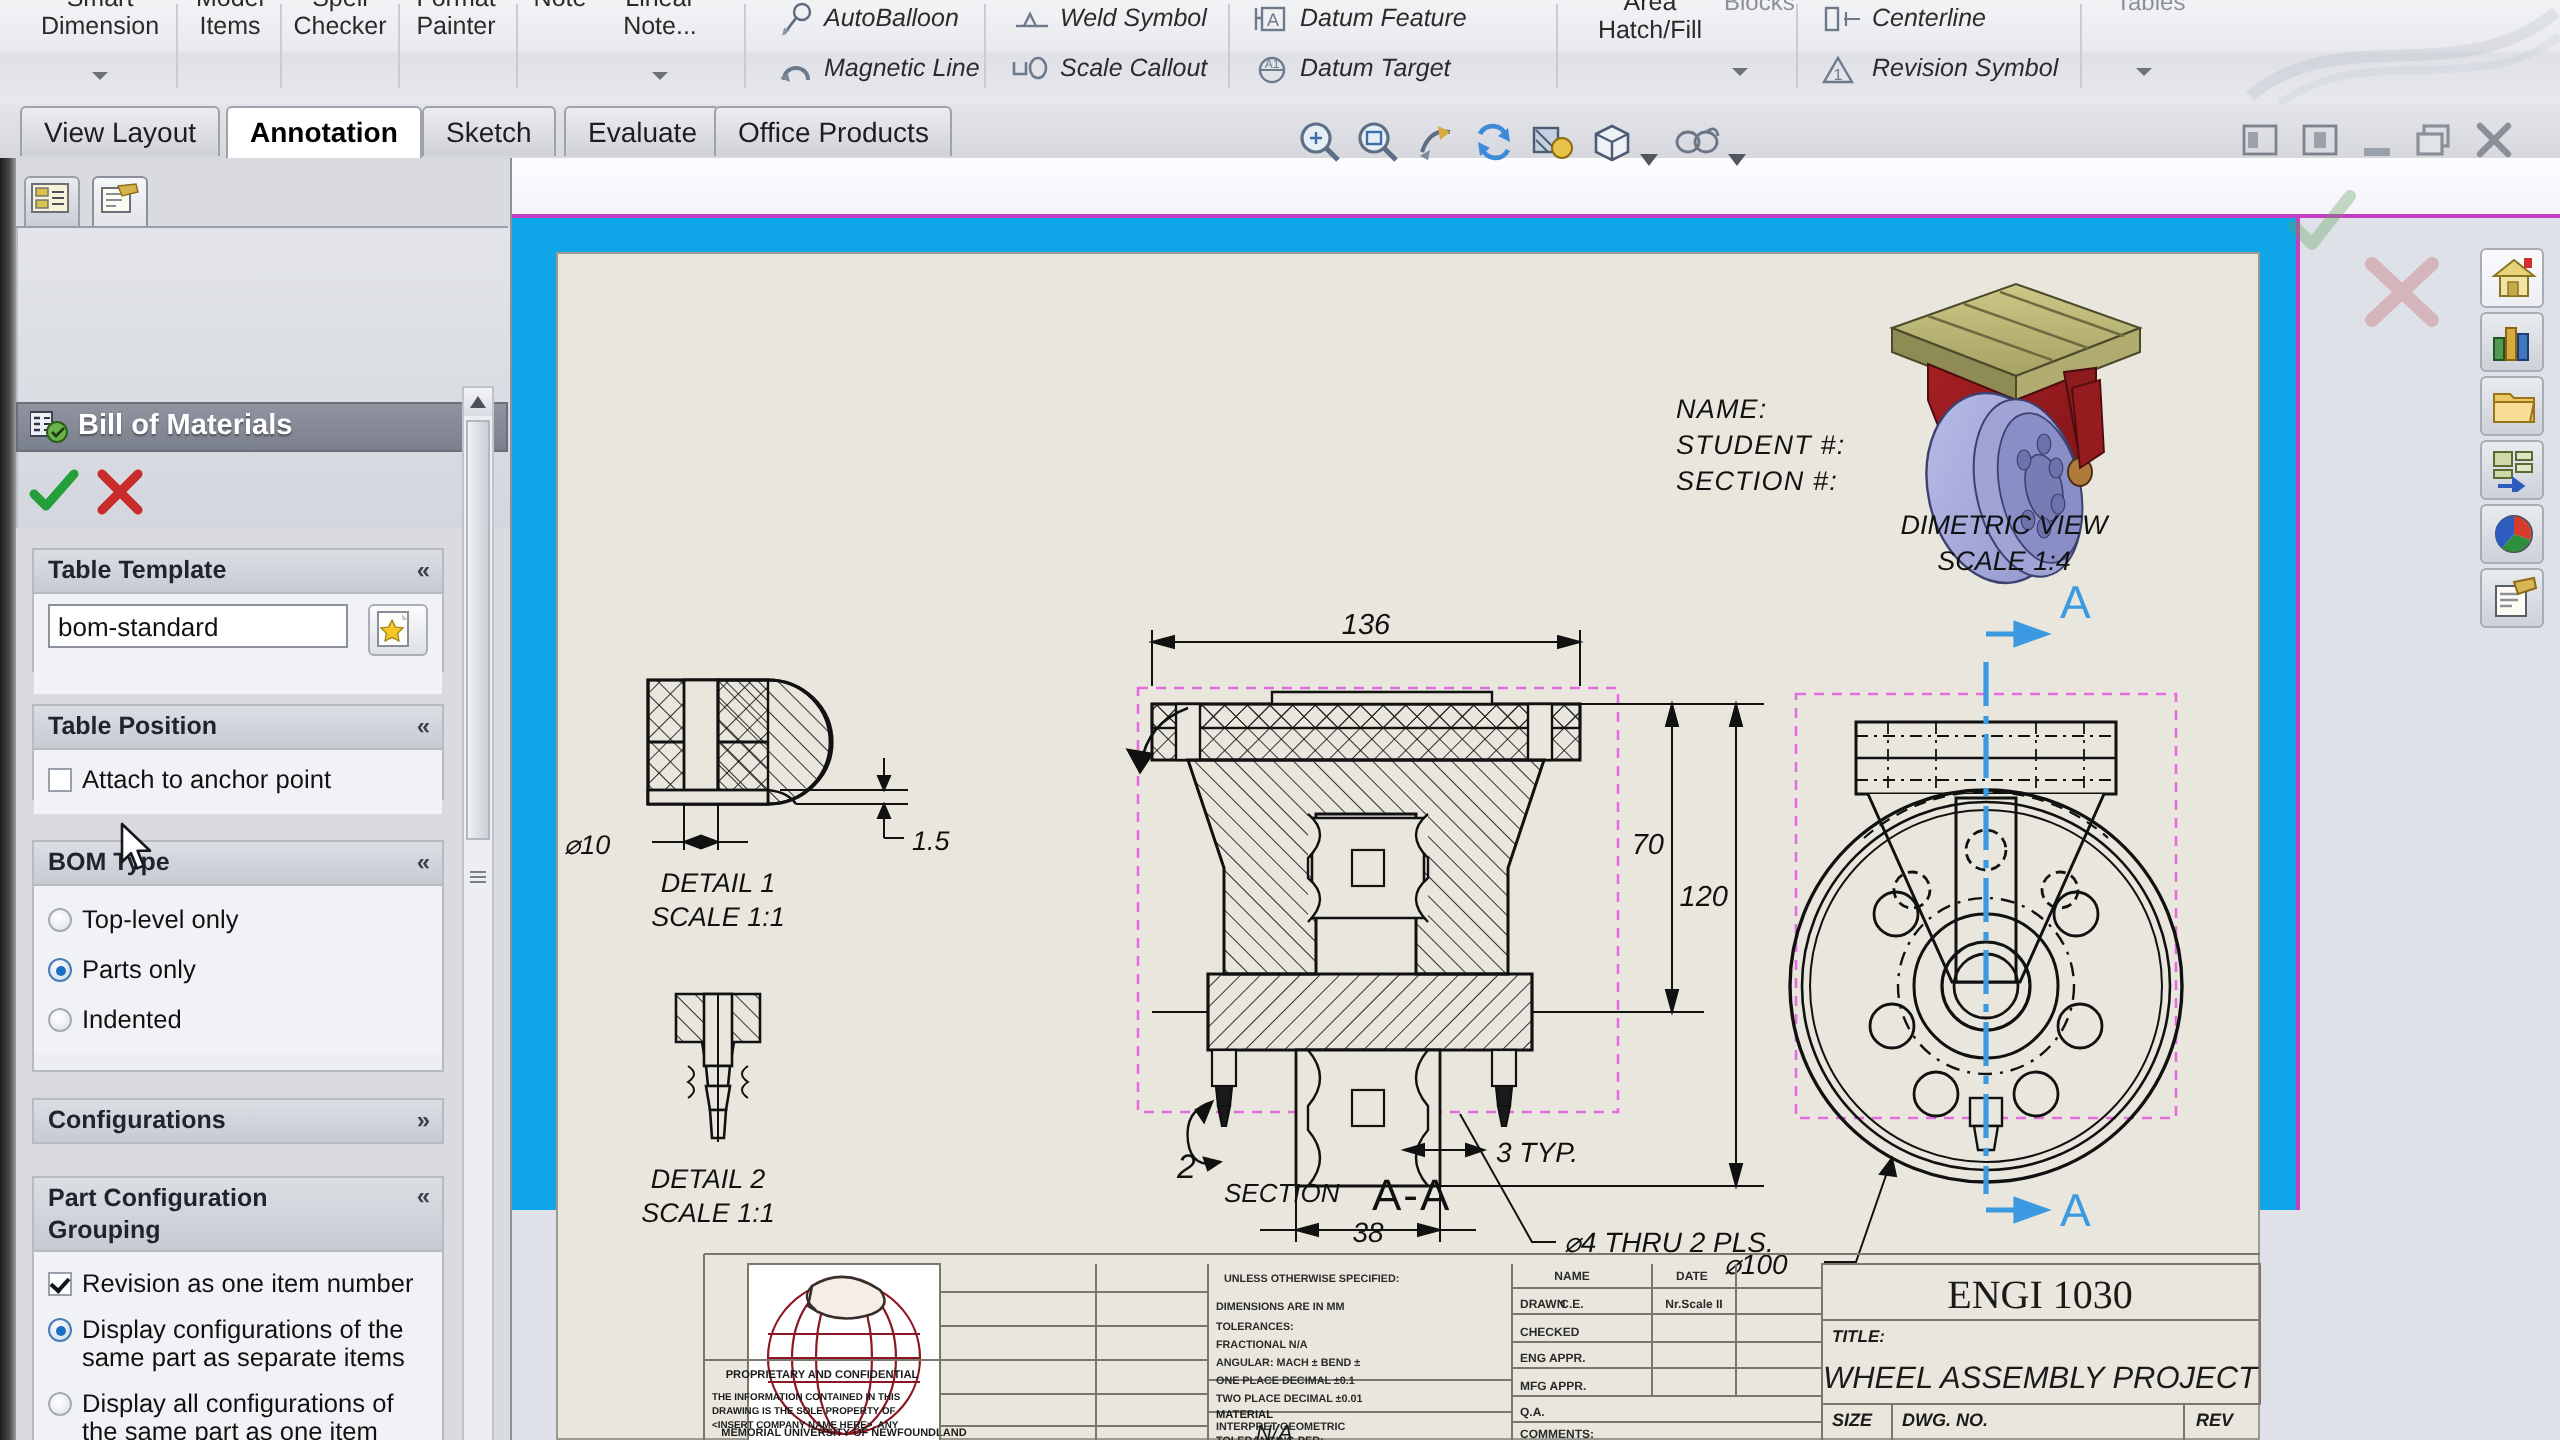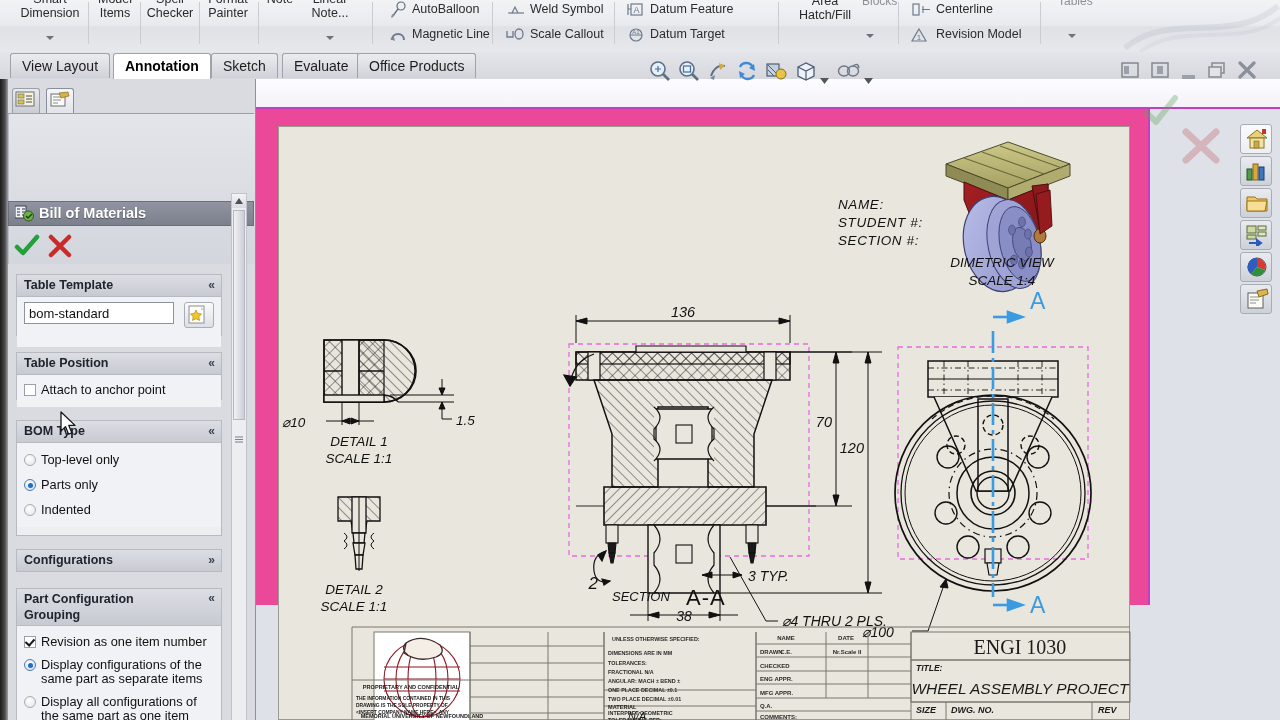--- a/index.html
+++ b/index.html
@@ -17,21 +17,21 @@
     position:absolute;left:0;top:0;width:1280px;height:52px;
     background:linear-gradient(to bottom,#f2f3f5 0%,#e9eaee 48%,#dfe1e6 52%,#e6e8ec 100%);
     border-bottom:1px solid #a9adb6;
     overflow:hidden;
   }
   .rb-big{
     position:absolute;text-align:center;color:#2a2a2a;font-size:12.5px;line-height:14px;
   }
   .rb-sep{position:absolute;top:2px;width:1px;height:42px;background:#c9ccd3;}
   .rb-small{
-    position:absolute;font-size:12.5px;color:#2b2b2b;white-space:nowrap;
+    position:absolute;font-size:12.5px;color:#2b2b2b;white-space:nowrap;font-style:italic;
   }
   .rb-ico{position:absolute;width:20px;height:18px;}
   .drop-arrow{
     position:absolute;width:0;height:0;border-left:4px solid transparent;
     border-right:4px solid transparent;border-top:4px solid #6d7179;
   }
   .rb-grp-title{
     position:absolute;font-size:12px;color:#8d9098;white-space:nowrap;
   }
 
@@ -140,21 +140,21 @@
     position:absolute;left:256px;top:79px;width:1024px;height:641px;
     background:#dfe1e8;overflow:hidden;
   }
   #cmdbar{
     position:absolute;left:0;top:0;width:1024px;height:30px;
     background:linear-gradient(to bottom,#fdfcff,#f4f2f8);
   }
   #magenta-line{position:absolute;left:0;top:28px;width:1024px;height:2px;background:#c23fc2;}
   #sheet{
     position:absolute;left:0px;top:30px;width:892px;height:496px;
-    background:#ec4899;
+    background:#0ea5e9;
     border-right:2px solid #c23fc2;
   }
   #sheetborder{
     position:absolute;left:22px;top:17px;width:852px;height:594px;
     border:1px solid #9b9a90;box-sizing:border-box;background:#e9e7dd;
   }
   #rightgutter{
     position:absolute;left:894px;top:30px;width:130px;height:611px;background:#dfe1e8;
   }
 
@@ -304,21 +304,21 @@
     <span>Centerline</span>
   </div>
 
   <div class="rb-ico" style="left:908px;top:26px;">
     <svg width="22" height="18" viewBox="0 0 22 18">
         <path d="M11 3 L18 15 H4 Z" fill="none" stroke="#6d7a8c" stroke-width="1.2"></path>
         <text x="11" y="14" font-size="8" text-anchor="middle" fill="#6d7a8c" font-family="Liberation Sans">1</text>
       </svg>
   </div>
   <div class="rb-small" style="left:936px;top:27px;">
-    <span>Revision Model</span>
+    <span>Revision Symbol</span>
   </div>
 
   <div class="rb-sep" style="left:1040px;"></div>
   <div class="rb-grp-title" style="left:1058px;top:-6px;">
     <span>Tables</span>
   </div>
   <div class="drop-arrow" style="left:1068px;top:34px;"></div>
 
   <div class="abs" style="left:1120px;top:0;width:160px;height:52px;opacity:.18;">
     <svg width="160" height="52" viewBox="0 0 160 52">

